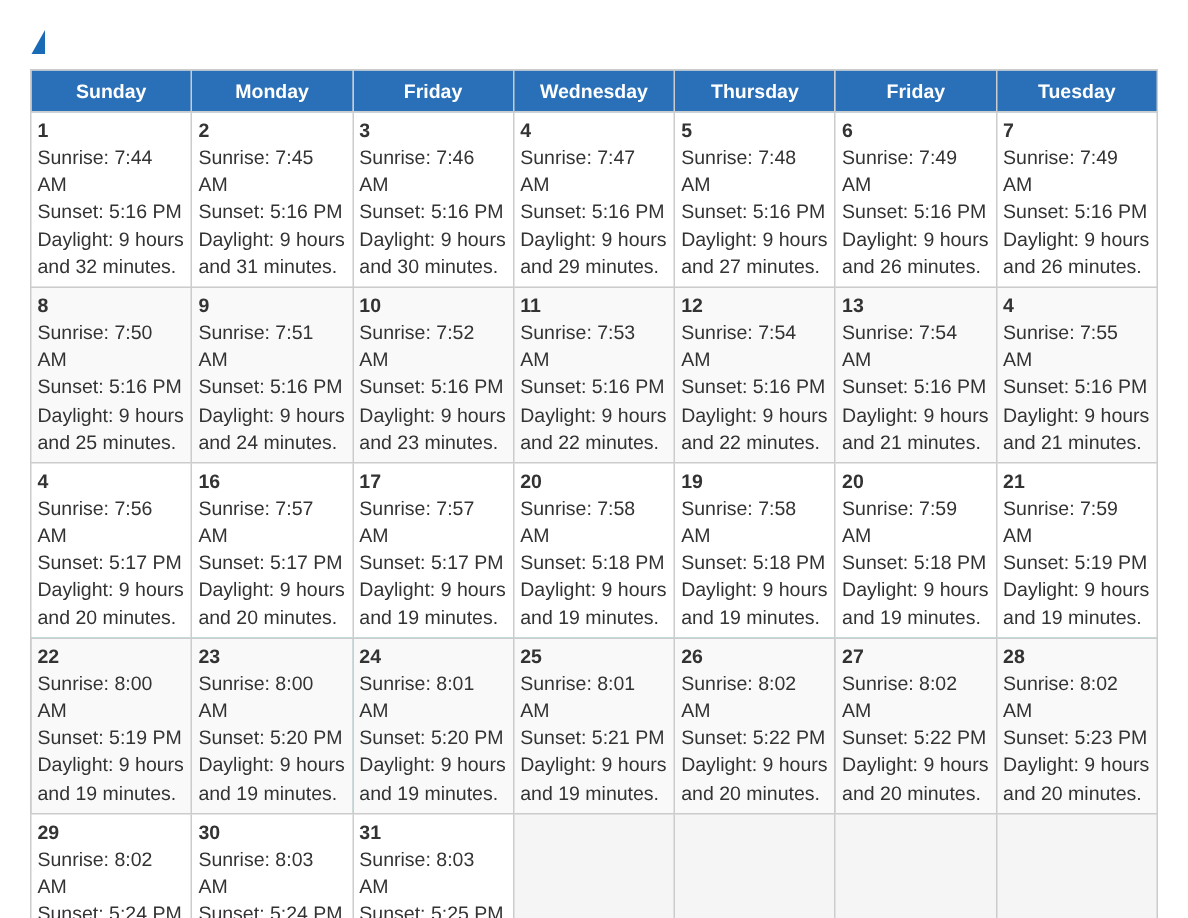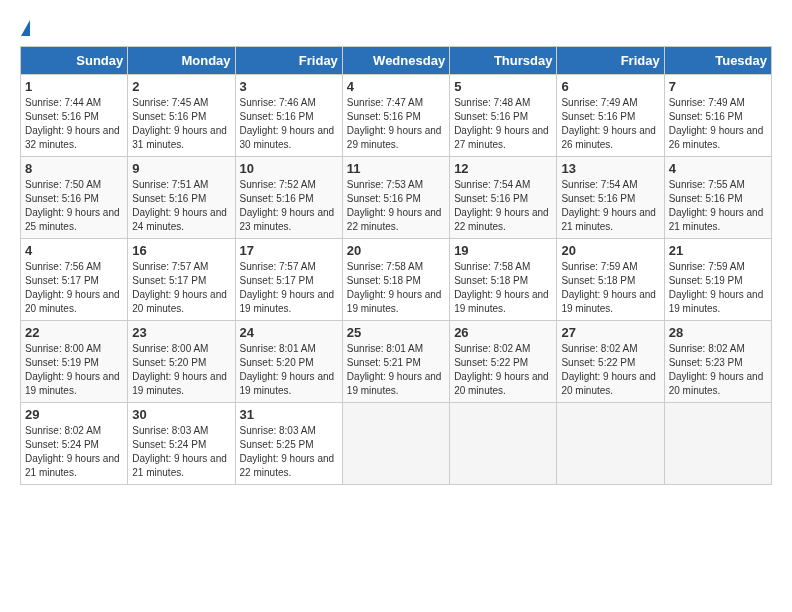--- a/index.html
+++ b/index.html
@@ -40,21 +40,21 @@
     .calendar {
       width: 100%;
       border-collapse: collapse;
     }
     .calendar th {
       background-color: #2970b8;
       color: white;
       font-size: 13px;
       font-weight: bold;
       padding: 6px 4px;
-      text-align: right;
+      text-align: center;
       border: 1px solid #ccc;
     }
     .calendar td {
       vertical-align: top;
       border: 1px solid #ccc;
       padding: 4px;
       font-size: 9.5px;
       color: #333;
       width: 14.28%;
       background: #fff;
@@ -66,21 +66,21 @@
       background: #f9f9f9;
     }
     .day-number {
       font-size: 13px;
       font-weight: bold;
       color: #333;
       display: block;
       margin-bottom: 2px;
     }
     .day-info {
-      font-size: 10px;
+      font-size: 13px;
       color: #333;
       line-height: 1.4;
     }
   </style>
 </head>
 <body>
 
 <div class="header">
   <div class="logo">
     <div class="logo-line">

